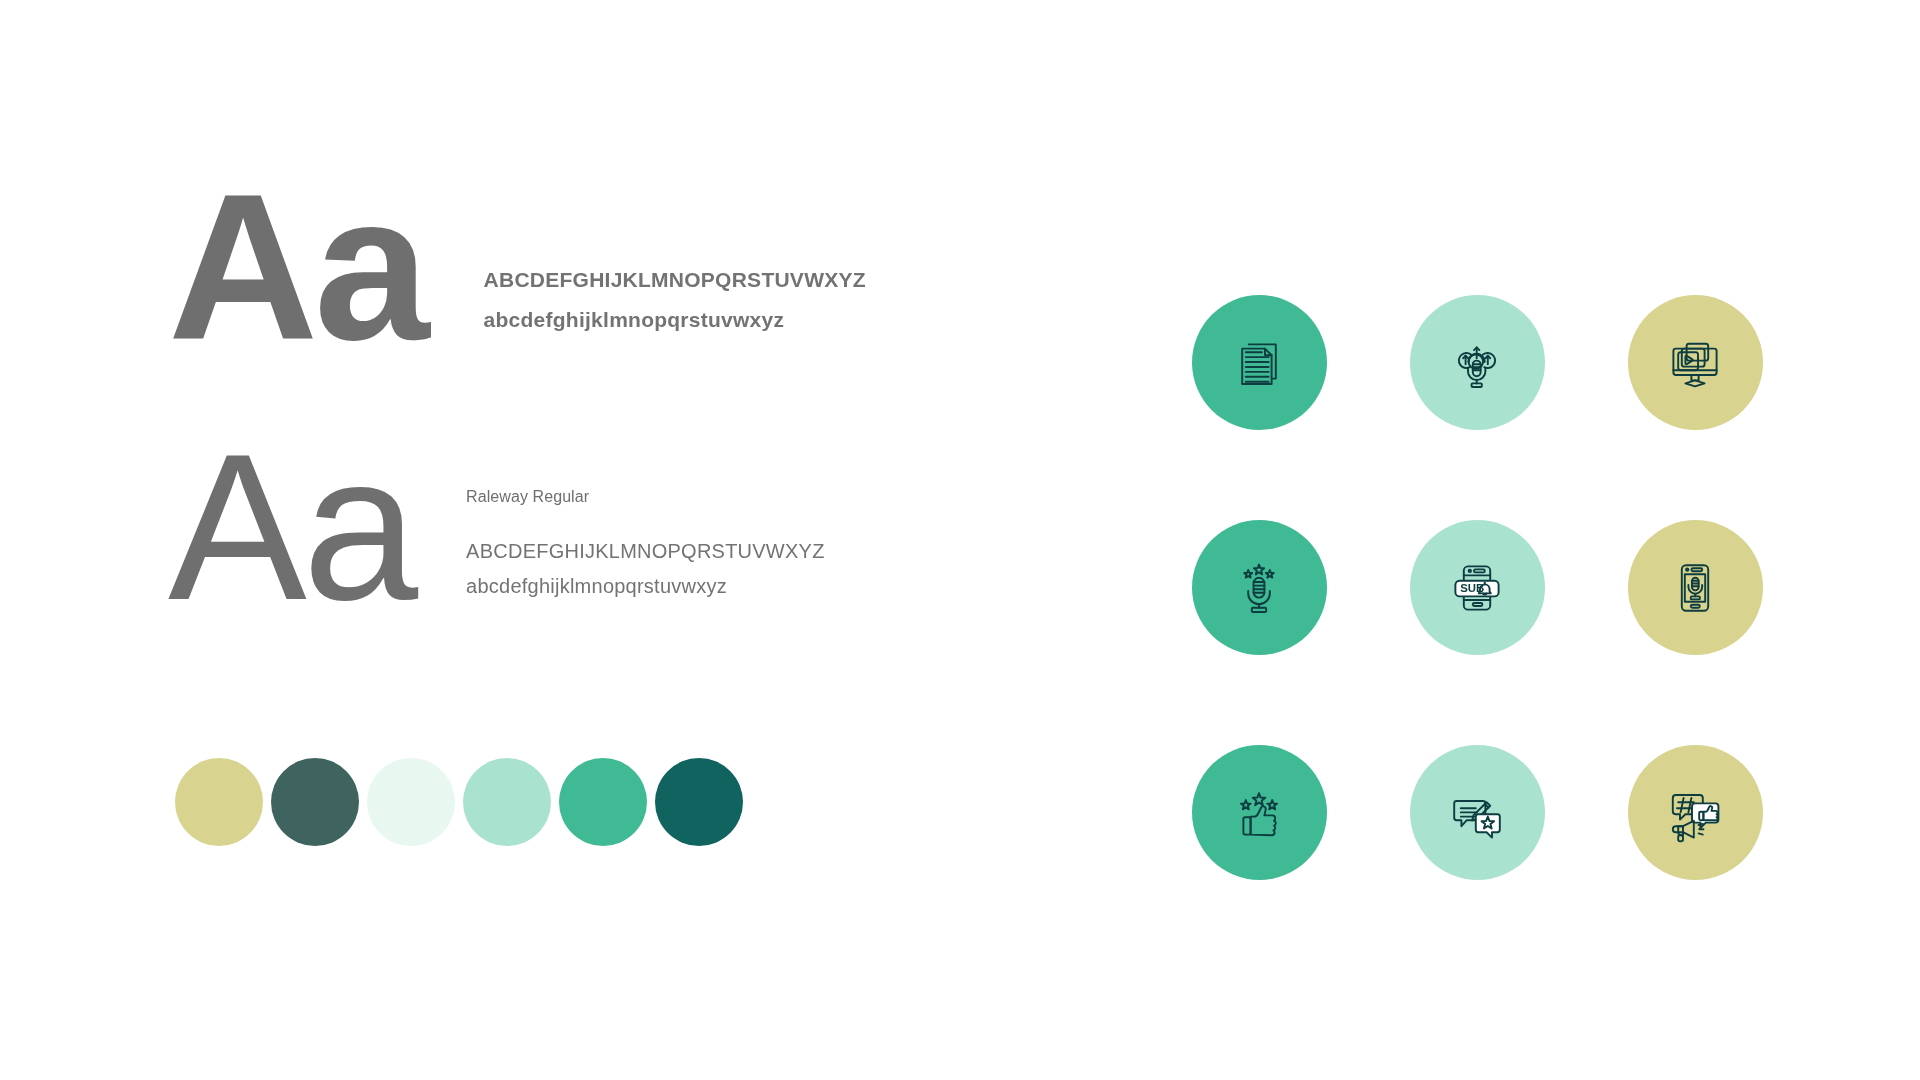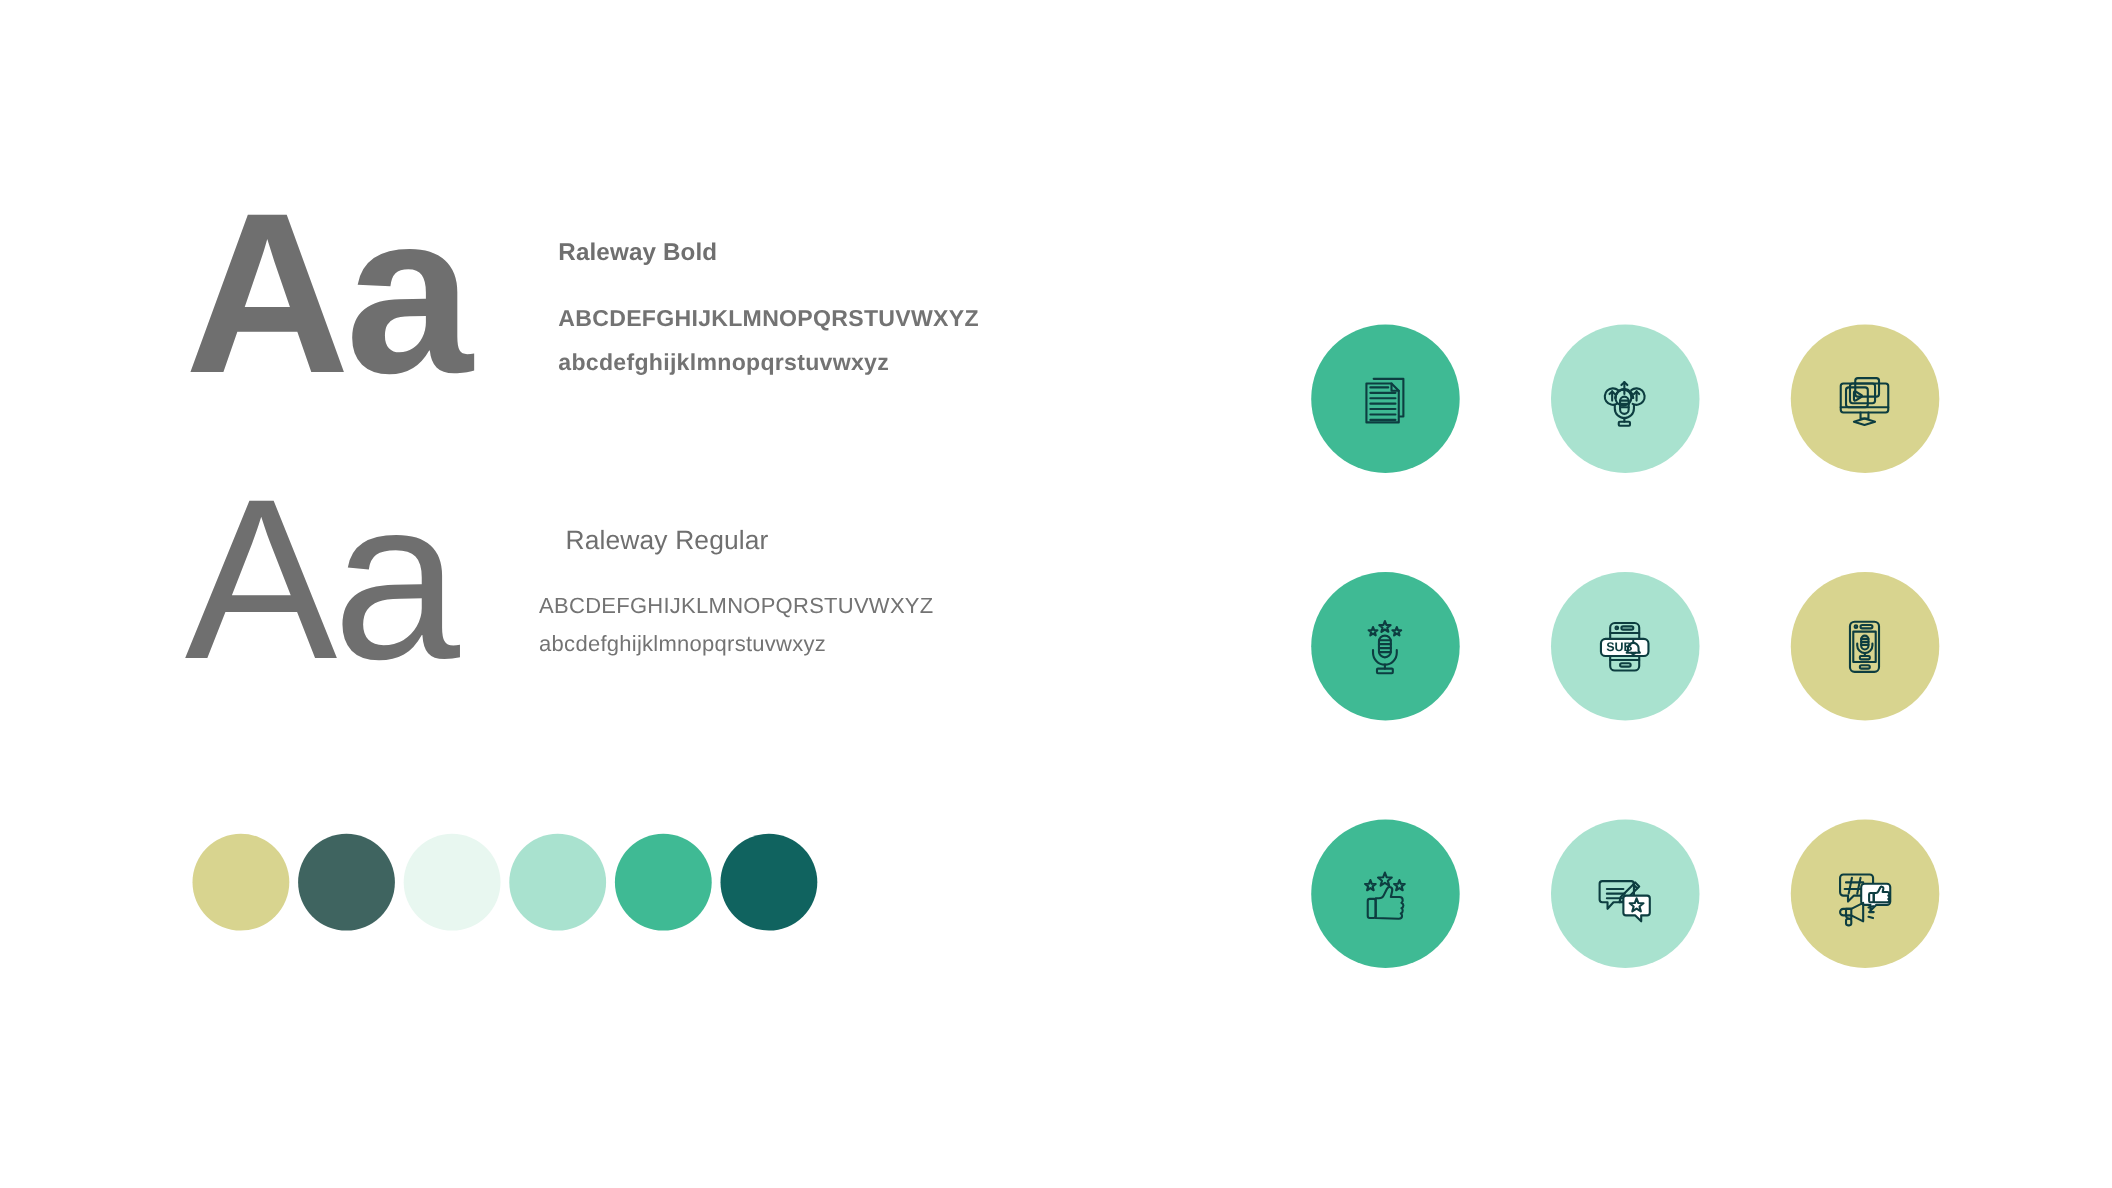--- a/index.html
+++ b/index.html
@@ -6,33 +6,33 @@
   body{
     width:1920px;height:1080px;
     background:#ffffff;
     font-family:"Liberation Sans", sans-serif;
     overflow:hidden;
     position:relative;
   }
   .canvas{position:absolute;inset:0;}
 
   
-  .type-block{position:absolute;display:flex;align-items:flex-start;gap:24px;}
+  .type-block{position:absolute;display:flex;align-items:center;}
   .type-glyph{
     color:#6f6f6f;
     line-height:0.78;
     letter-spacing:-0.02em;
     user-select:none;
   }
   .glyph-bold{font-size:208px;font-weight:700;}
   .glyph-regular{font-size:208px;font-weight:400;}
   .type-specimen{display:flex;flex-direction:column;}
   .type-name{color:#6f6f6f;}
   .name-bold{font-size:22px;font-weight:700;letter-spacing:0.005em;}
-  .name-regular{font-size:24px;font-weight:400;letter-spacing:0.005em;margin-left:24px;}
+  .name-regular{font-size:16px;font-weight:400;letter-spacing:0.005em;}
   .alpha{color:#737373;white-space:nowrap;}
   .alpha-bold{font-size:21px;font-weight:700;letter-spacing:0.012em;}
   .alpha-reg{font-size:20px;font-weight:400;letter-spacing:0.012em;}
 
   
   .swatch-row{position:absolute;display:flex;}
   .swatch{border-radius:50%;}
 
   
   .icon-grid{position:absolute;display:grid;}
@@ -44,21 +44,20 @@
   .icon-circle svg{display:block;}
 </style>
 </head>
 <body>
 
 <div class="canvas">
 
   <div class="type-block" style="left:168px;top:186px;">
     <div class="type-glyph glyph-bold">Aa</div>
     <div class="type-specimen" style="margin-left:58px;padding-top:30px;">
-      <div class="type-name name-bold">Raleway Bold</div>
       <div class="alpha alpha-bold" style="margin-top:36px;">ABCDEFGHIJKLMNOPQRSTUVWXYZ</div>
       <div class="alpha alpha-bold" style="margin-top:16px;">abcdefghijklmnopqrstuvwxyz</div>
     </div>
   </div>
 
   <div class="type-block" style="left:168px;top:446px;">
     <div class="type-glyph glyph-regular">Aa</div>
     <div class="type-specimen" style="margin-left:52px;padding-top:32px;">
       <div class="type-name name-regular">Raleway Regular</div>
       <div class="alpha alpha-reg" style="margin-top:34px;">ABCDEFGHIJKLMNOPQRSTUVWXYZ</div>

